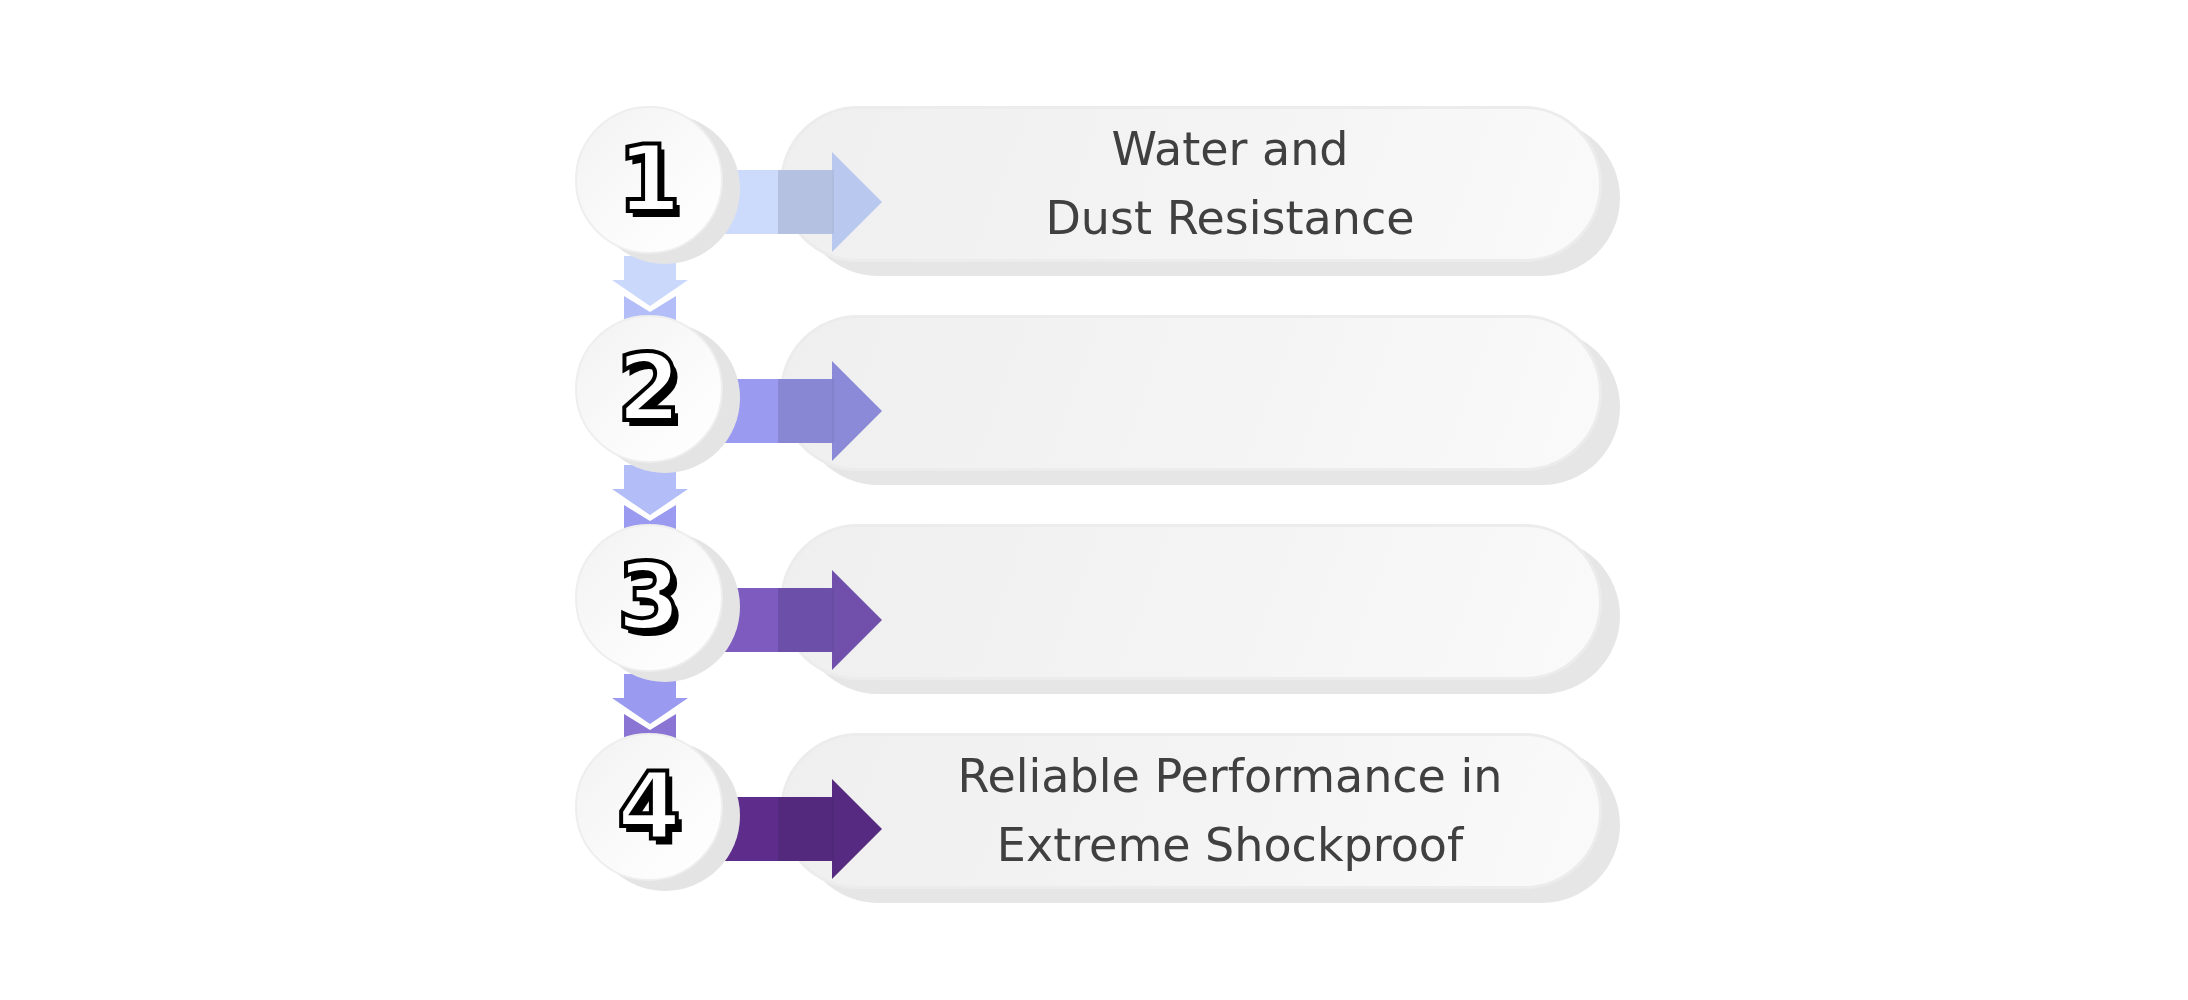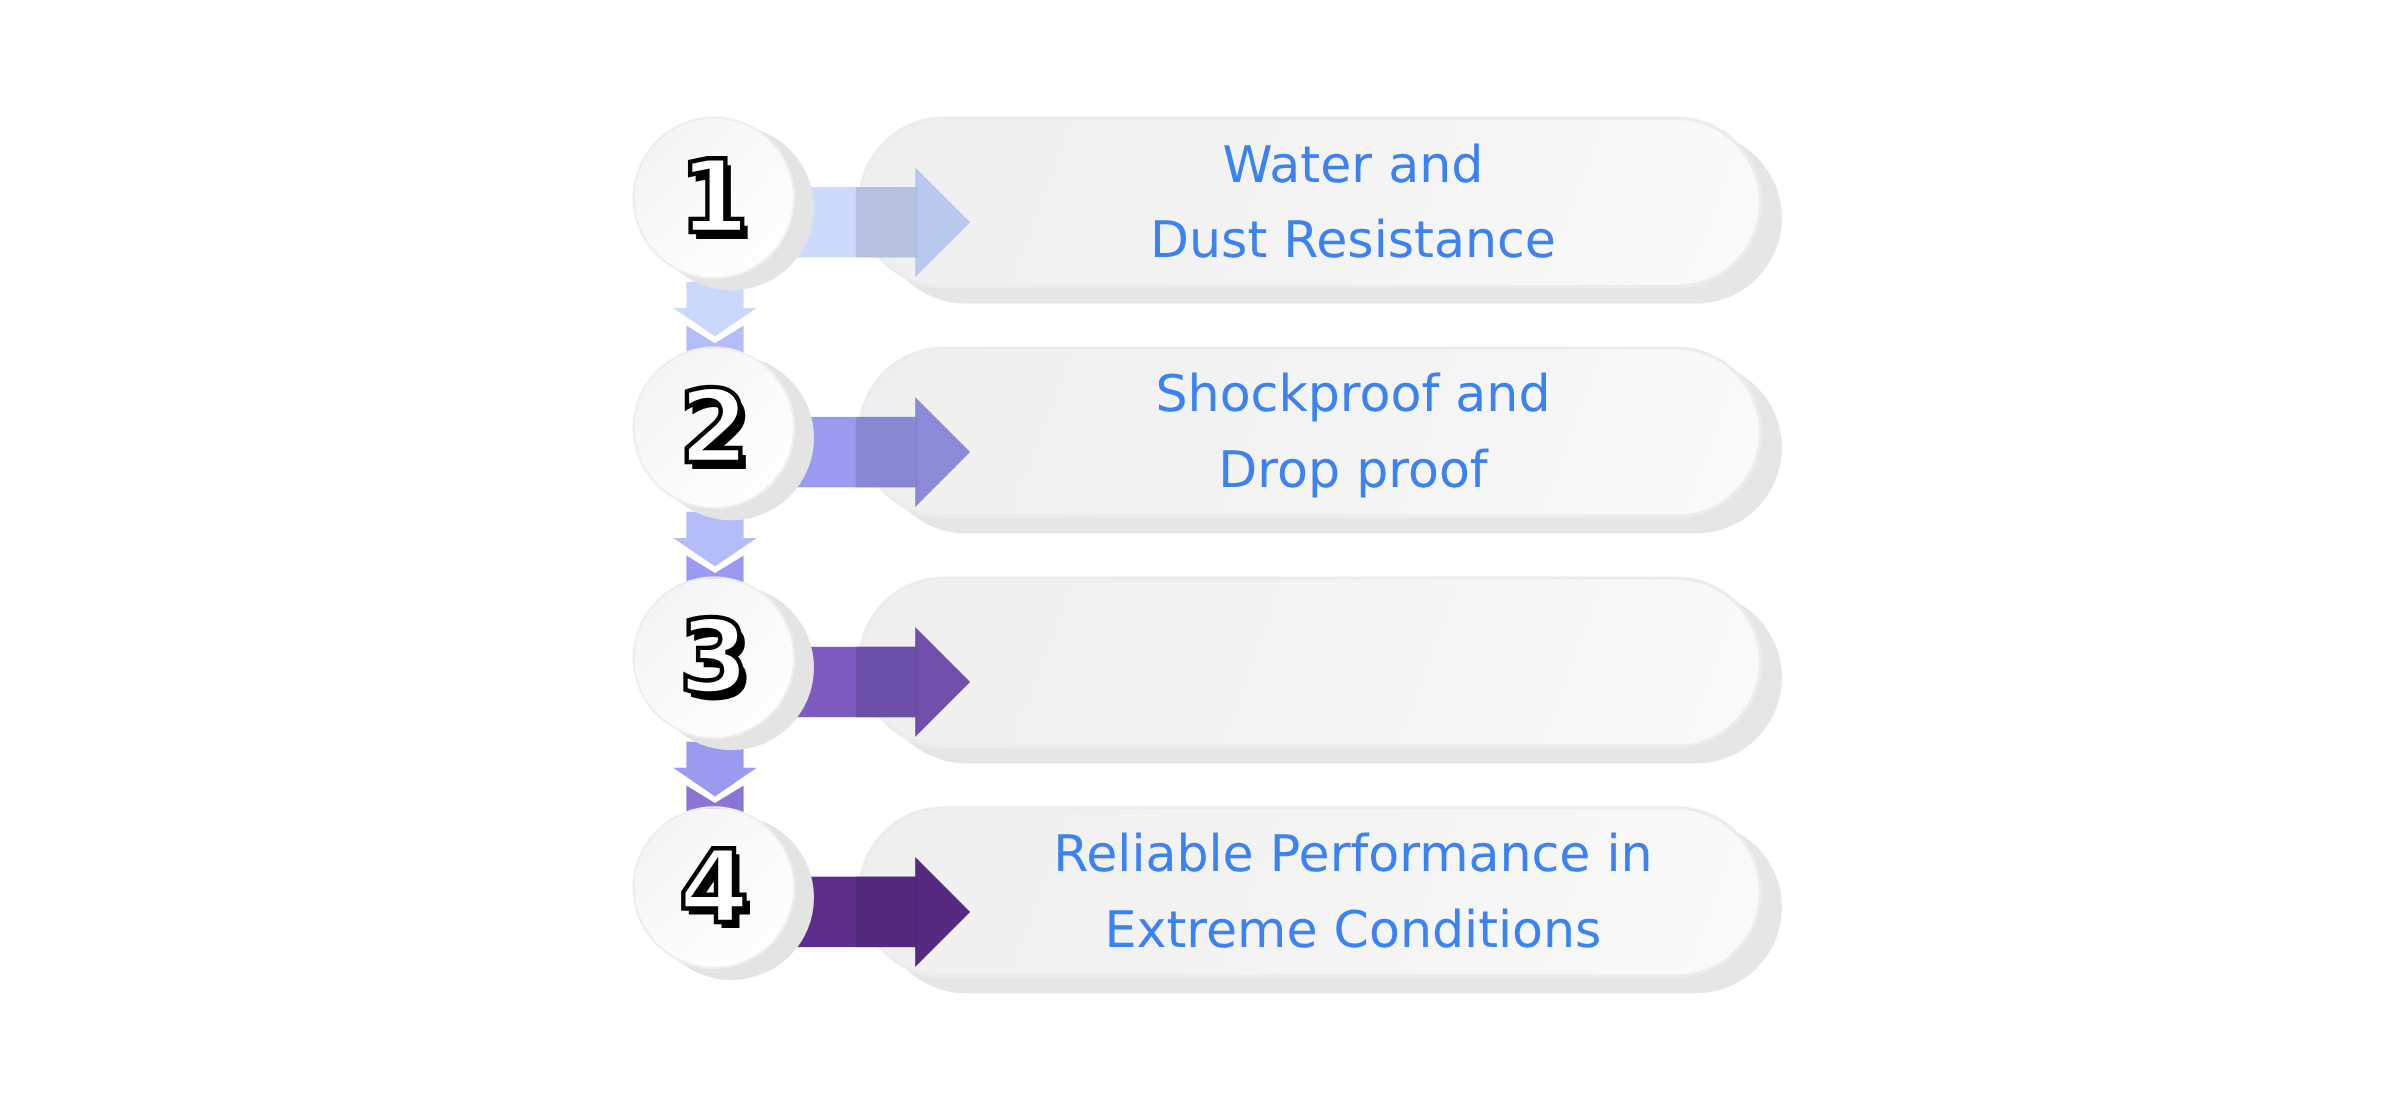--- a/index.html
+++ b/index.html
@@ -3,21 +3,21 @@
 <meta charset="utf-8">
 <style>
   html,body{margin:0;padding:0;background:#ffffff;}
   body{width:2188px;height:1000px;position:relative;overflow:hidden;font-family:"DejaVu Sans","Liberation Sans",sans-serif;}
   .step{position:absolute;left:0;width:2188px;height:180px;}
   .pill-shadow{position:absolute;left:800px;top:14px;width:820px;height:156px;border-radius:78px;background:#e6e6e6;}
   .pill{position:absolute;left:780px;top:0;width:822px;height:156px;border-radius:78px;
         background:linear-gradient(110deg,#efefef 0%,#f4f4f4 55%,#fafafa 100%);
         border:3px solid #ececec;box-sizing:border-box;}
   .pill-text{position:absolute;left:880px;top:0;width:700px;height:156px;display:flex;align-items:center;justify-content:center;text-align:center;
-        font-size:46px;line-height:69px;color:#3b82f6;white-space:pre-line;}
+        font-size:46px;line-height:69px;color:#404040;white-space:pre-line;}
   .arrow{position:absolute;left:722px;top:46px;width:160px;height:100px;}
   .circle-shadow{position:absolute;left:590px;top:8px;width:150px;height:150px;border-radius:50%;background:#e4e4e4;}
   .circle{position:absolute;left:575px;top:0;width:148px;height:148px;border-radius:50%;
         background:linear-gradient(135deg,#f2f2f2 0%,#fbfbfb 60%,#ffffff 100%);border:2px solid #eeeeee;box-sizing:border-box;
         display:flex;align-items:center;justify-content:center;}
   .num{font-family:"DejaVu Sans",sans-serif;font-weight:bold;font-size:92px;color:#ffffff;
         -webkit-text-stroke:4px #000;text-shadow:5px 6px 0 #000;line-height:1;}
   .down{position:absolute;left:612px;width:76px;height:66px;}
 </style>
 </head>
@@ -58,22 +58,20 @@
   </div>
 
   <div class="step" style="top:315px">
     <div class="pill-shadow"></div>
     <div class="pill"></div>
     <svg class="arrow" viewBox="0 0 160 100">
       <rect x="0" y="18" width="112" height="64" fill="#9a9af0"></rect>
       <polygon points="110,0 160,50 110,100" fill="#8a8ad8"></polygon>
       <rect x="56" y="18" width="56" height="64" fill="#7f7fc8" opacity="0.7"></rect>
     </svg>
-    <div class="pill-text">Shockproof and
-Drop proof</div>
     <div class="circle-shadow"></div>
     <div class="circle">
       <span class="num">2</span>
     </div>
   </div>
 
   <div class="step" style="top:524px">
     <div class="pill-shadow"></div>
     <div class="pill"></div>
     <svg class="arrow" viewBox="0 0 160 100">
@@ -89,20 +87,20 @@
 
   <div class="step" style="top:733px">
     <div class="pill-shadow"></div>
     <div class="pill"></div>
     <svg class="arrow" viewBox="0 0 160 100">
       <rect x="0" y="18" width="112" height="64" fill="#5e2d8c"></rect>
       <polygon points="110,0 160,50 110,100" fill="#552a80"></polygon>
       <rect x="56" y="18" width="56" height="64" fill="#4f2878" opacity="0.7"></rect>
     </svg>
     <div class="pill-text">Reliable Performance in
-Extreme Conditions</div>
+Extreme Shockproof</div>
     <div class="circle-shadow"></div>
     <div class="circle">
       <span class="num">4</span>
     </div>
   </div>
 
 </div>
 
 </body></html>

